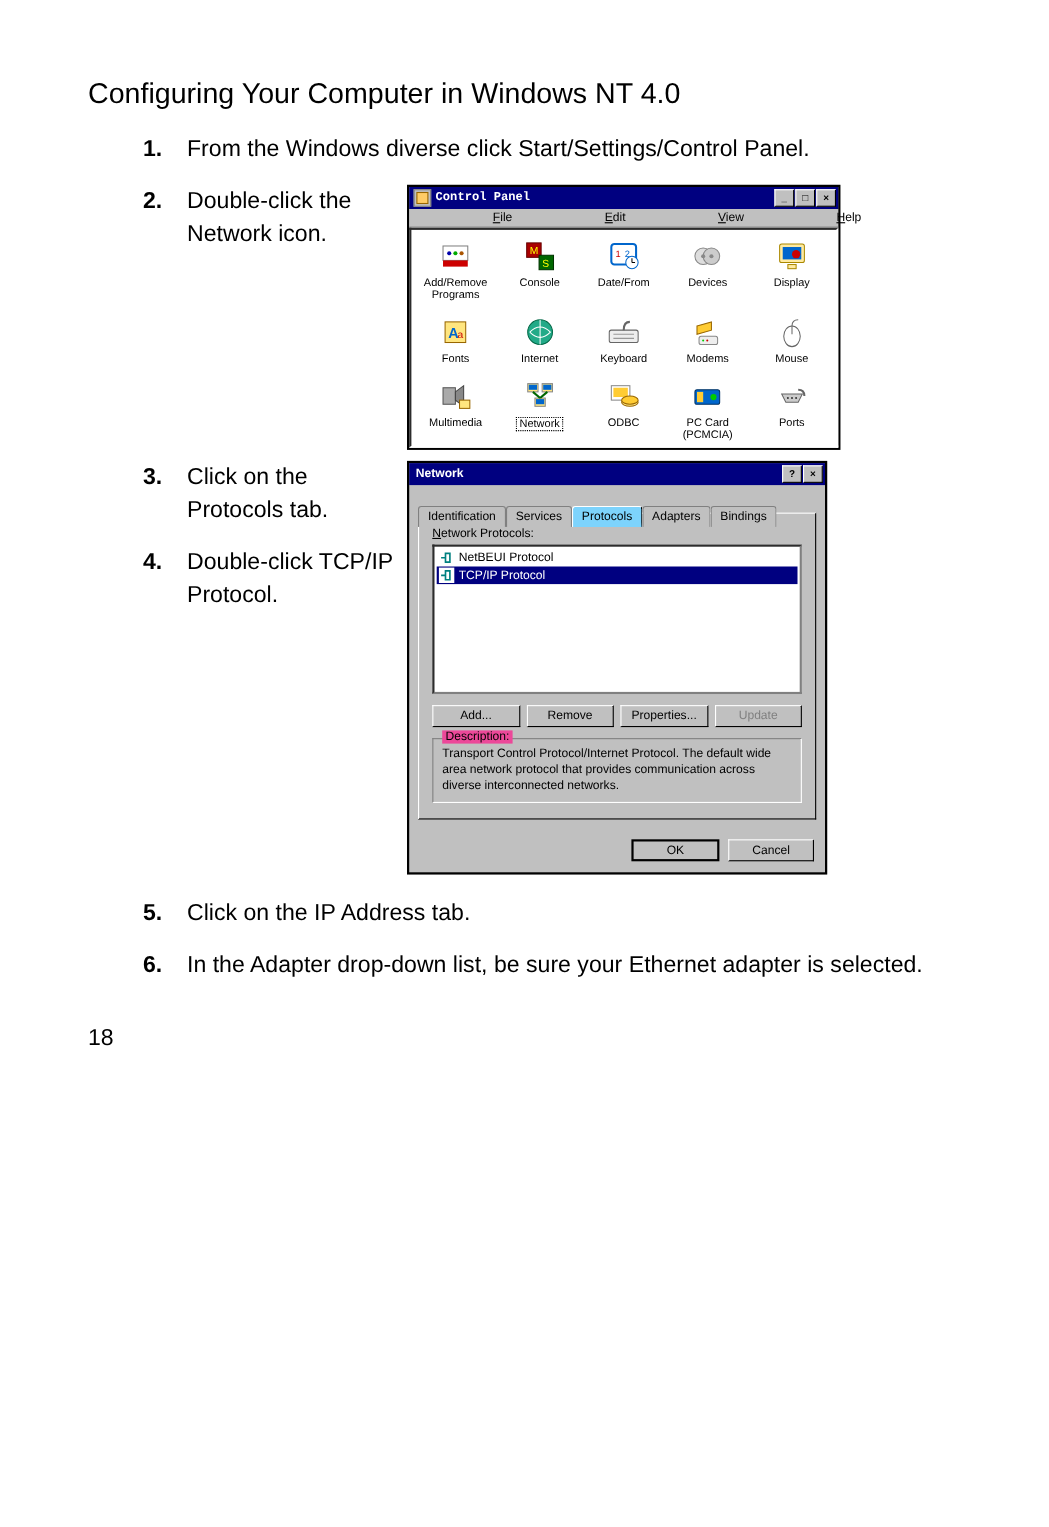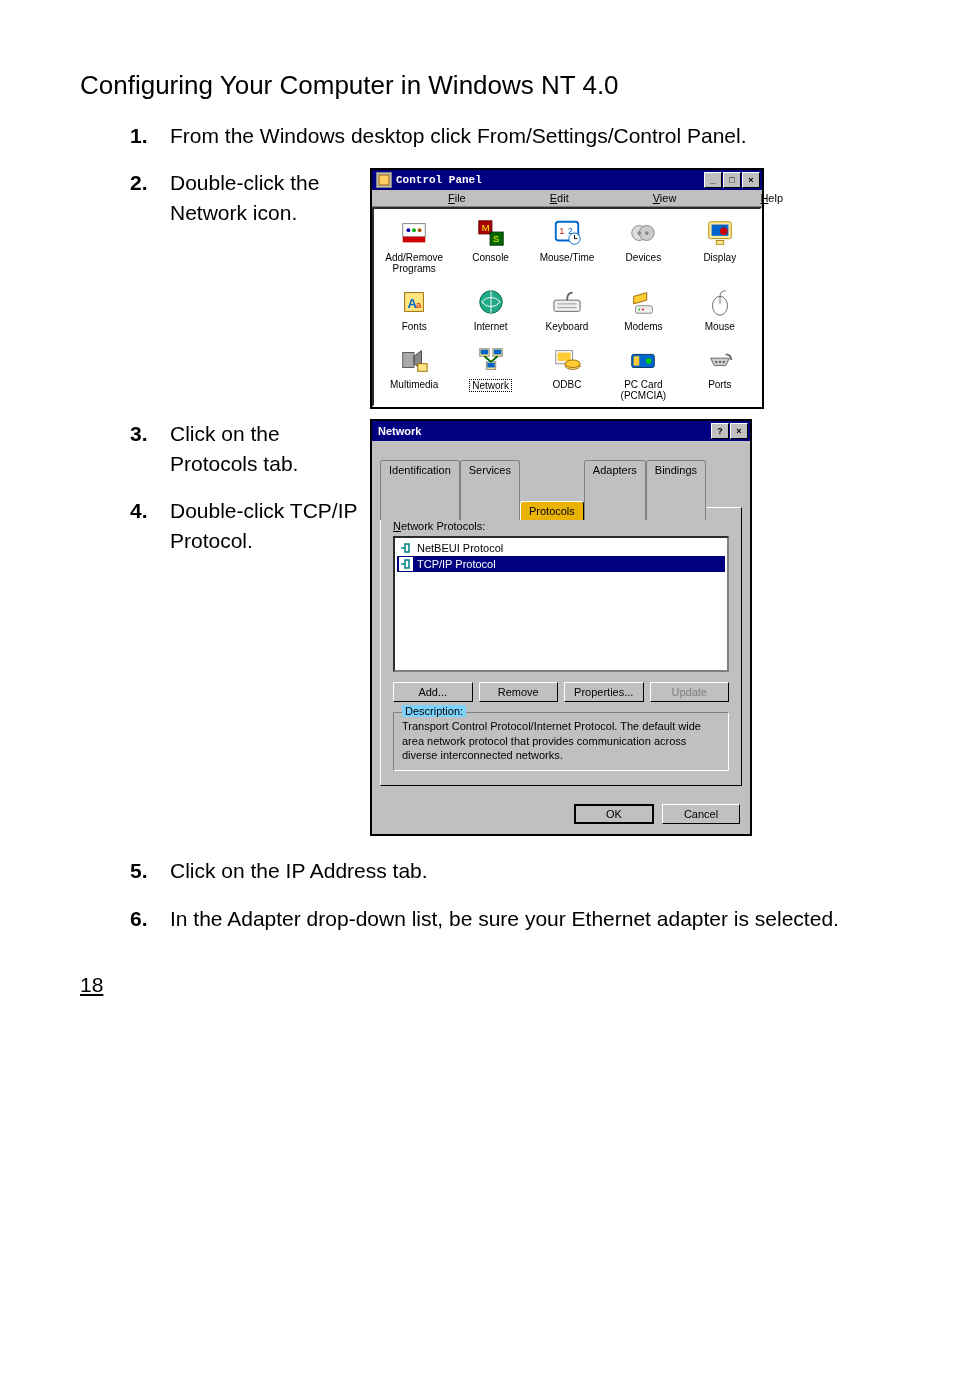--- a/index.html
+++ b/index.html
@@ -124,22 +124,22 @@
   }
   .dlg-body { padding:6px 8px 10px 8px; }
   .tabs { display:flex; }
   .tab {
     background:#c0c0c0; padding:3px 8px; font-size:11px;
     border:1px solid #808080; border-bottom:none;
     border-top-left-radius:3px; border-top-right-radius:3px;
     position:relative; top:13px;
   }
   .tab.active {
-    background:#eab308; border-color:#fff #000 #c0c0c0 #fff;
-    font-weight:normal; z-index:2;margin-top:41px;
+    background:#7dd3fc; border-color:#fff #000 #c0c0c0 #fff;
+    font-weight:normal; z-index:2;
   }
   .tab-panel {
     border:1px solid #fff; border-right-color:#000; border-bottom-color:#000;
     padding:12px 12px 14px 12px; background:#c0c0c0;
   }
   .listbox {
     background:#fff; border:2px inset #808080; height:128px;
     padding:2px; font-size:11px;
   }
   .list-item { display:flex; align-items:center; gap:4px; padding:1px 2px; }
@@ -153,45 +153,45 @@
     background:#c0c0c0; border:1px solid #fff;
     border-right-color:#000; border-bottom-color:#000;
     padding:3px 0; font-size:11px; width:78px; text-align:center;
   }
   .w95-btn.disabled { color:#808080; }
   .group {
     border:1px solid #808080; border-right-color:#fff; border-bottom-color:#fff;
     padding:6px 8px 8px 8px; margin-top:6px; position:relative;
   }
   .group-title {
-    position:absolute; top:-8px; left:8px; background:#7dd3fc; padding:0 3px;
+    position:absolute; top:-8px; left:8px; background:#ec4899; padding:0 3px;
   }
   .desc-text { font-size:11px; line-height:1.3; }
   .dlg-footer { display:flex; justify-content:flex-end; gap:8px; padding:8px 10px 10px 0; }
   .w95-btn.wide { width:76px; }
   .w95-btn.default { border:2px solid #000; padding:2px 0; }
 
   .page-number {
-    font-size:21px; margin-top:40px;text-decoration:underline;
+    font-size:21px; margin-top:40px;
   }
   .label-line { margin-bottom:4px; }
   .label-line .ul { text-decoration:underline; }
 </style>
 </head>
 <body>
 
 <div class="page">
 
 
   <div class="section-heading-bold">Configuring Your Computer in Windows NT 4.0</div>
 
   <ol class="steps">
     <li>
       <span class="num">1.</span>
-      <span class="body">From the Windows desktop click From/Settings/Control Panel.</span>
+      <span class="body">From the Windows diverse click Start/Settings/Control Panel.</span>
     </li>
   </ol>
 
   <div class="step-row">
     <div class="left-steps">
       <ol class="steps">
         <li>
           <span class="num">2.</span>
           <span class="body">Double-click the Network icon.</span>
         </li>
@@ -252,21 +252,21 @@
             <div class="cp-icon-img">
               <svg class="ic" viewBox="0 0 32 32">
                   <rect x="4" y="4" width="24" height="20" rx="3" fill="#fff" stroke="#06c" stroke-width="2"></rect>
                   <text x="8" y="17" font-size="9" fill="#c00">1</text>
                   <text x="17" y="17" font-size="9" fill="#06c">2</text>
                   <circle cx="24" cy="22" r="6" fill="#fff" stroke="#06c"></circle>
                   <line x1="24" y1="22" x2="24" y2="18" stroke="#000"></line>
                   <line x1="24" y1="22" x2="27" y2="22" stroke="#000"></line>
                 </svg>
             </div>
-            <span class="cp-icon-label">Mouse/Time</span>
+            <span class="cp-icon-label">Date/From</span>
           </div>
 
           <div class="cp-icon-cell">
             <div class="cp-icon-img">
               <svg class="ic" viewBox="0 0 32 32">
                   <circle cx="12" cy="16" r="8" fill="#ddd" stroke="#888"></circle>
                   <circle cx="20" cy="16" r="8" fill="#ccc" stroke="#888"></circle>
                   <circle cx="12" cy="16" r="2" fill="#888"></circle>
                   <circle cx="20" cy="16" r="2" fill="#888"></circle>
                 </svg>

